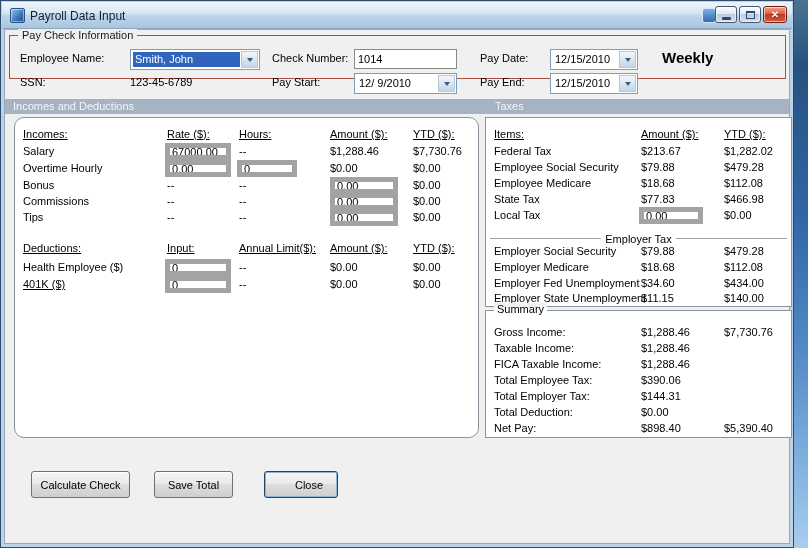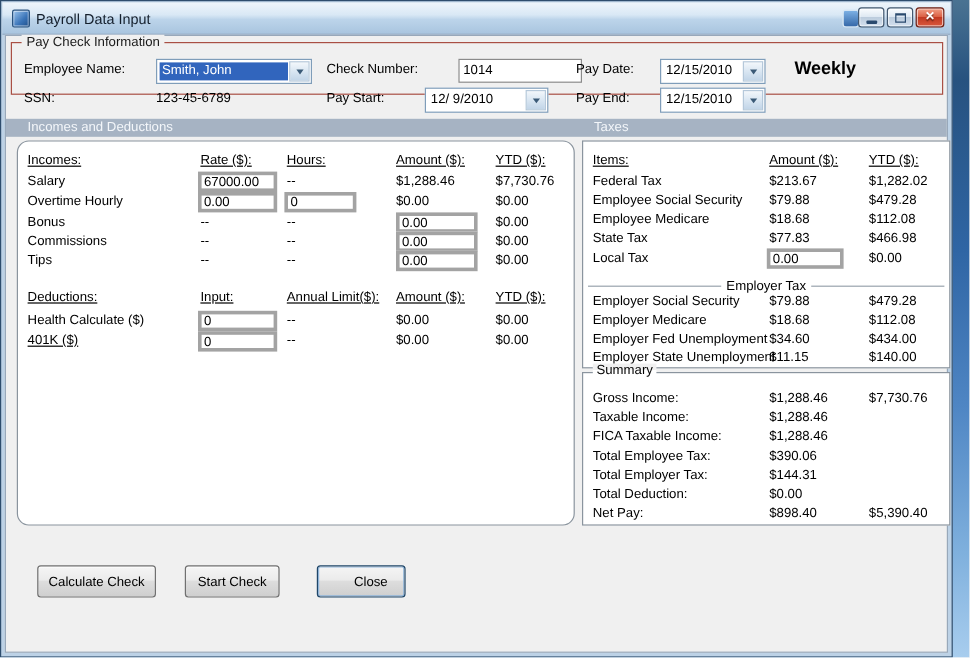--- a/index.html
+++ b/index.html
@@ -38,32 +38,32 @@
 
   .combo { position:absolute; height:21px; background:#fff; border:1px solid #7f9db9; }
   .combo-txt { position:absolute; left:2px; top:2px; bottom:2px; right:19px; font-size:11px; line-height:15px;
                padding:0 2px; color:#000; overflow:hidden; white-space:nowrap; }
   .combo.selected .combo-txt { background:#3165bd; color:#fff; }
   .combo-btn { position:absolute; top:1px; bottom:1px; right:1px; width:17px;
                background:linear-gradient(180deg,#f3f7fb,#d9e6f2 50%,#c2d5e8);
                border:1px solid #b5c8da; display:flex; align-items:center; justify-content:center; }
   .arr { width:0; height:0; border-left:3px solid transparent; border-right:3px solid transparent; border-top:4px solid #3b5a77; }
 
-  .tbox { position:absolute; background:#fff; border:1px solid #8a8a8a; font-family:inherit; font-size:11px; padding:0 3px; color:#000;margin-left:28px; }
+  .tbox { position:absolute; background:#fff; border:1px solid #8a8a8a; font-family:inherit; font-size:11px; padding:0 3px; color:#000; }
 
   .strip { position:absolute; left:4px; right:4px; top:98px; height:15px; background:#a6b3c3; }
   .strip span { position:absolute; top:1px; font-size:11px; color:#f3f6fa; white-space:nowrap; }
 
   .panel { position:absolute; background:#fff; border:1px solid #8a949e; }
   .prow { position:absolute; left:0; right:0; height:16px; }
   .prow > span { position:absolute; top:0; font-size:11px; color:#000; white-space:nowrap; }
   .c1{left:8px} .c2{left:152px} .c3{left:224px} .c4{left:315px} .c5{left:398px}
   .t1{left:8px} .t2{left:155px} .t3{left:238px}
   .u { text-decoration:underline; }
-  .gbox { position:absolute; top:-2px; height:17px; background:#fff; border:3px solid #a3a3a3;
+  .gbox { position:absolute; top:-2px; height:17px; background:#fff; border:5px solid #a3a3a3;
           font-family:inherit; font-size:11px; padding:0 2px; color:#000; }
 
   .etax { position:absolute; left:4px; right:4px; top:114px; height:13px; display:flex; align-items:center; gap:4px; }
   .etax .ln { flex:1; height:1px; background:#9aa4ad; }
   .etax .lbl { font-size:11px; color:#000; }
 
   .sum-label { position:absolute; top:-8px; left:8px; padding:0 3px; font-size:11px; color:#000;
                background:linear-gradient(180deg,#f0f0f0 45%,#ffffff 45%); }
 
   .btn { position:absolute; top:470px; height:27px; border:1px solid #707070; border-radius:3px;
@@ -135,21 +135,21 @@
       <span class="flabel" style="left:470px;top:40px;">Pay End:</span>
       <div class="combo" style="left:540px;top:37px;width:88px;">
         <span class="combo-txt">12/15/2010</span>
         <span class="combo-btn">
             <span class="arr"></span>
           </span>
       </div>
     </div>
 
     <div class="strip">
-      <span style="left:18px;text-align:center;">Incomes and Deductions</span>
+      <span style="left:8px;text-align:center;">Incomes and Deductions</span>
       <span style="left:490px;">Taxes</span>
     </div>
 
     <div class="panel" style="left:13px;top:116px;width:465px;height:321px;border-radius:10px;">
       <div class="prow" style="top:10px;">
         <span class="c1 u">Incomes:</span>
         <span class="c2 u">Rate ($):</span>
         <span class="c3 u">Hours:</span>
         <span class="c4 u">Amount ($):</span>
         <span class="c5 u">YTD ($):</span>
@@ -197,21 +197,21 @@
 
       <div class="prow" style="top:124px;">
         <span class="c1 u">Deductions:</span>
         <span class="c2 u">Input:</span>
         <span class="c3 u">Annual Limit($):</span>
         <span class="c4 u">Amount ($):</span>
         <span class="c5 u">YTD ($):</span>
       </div>
 
       <div class="prow" style="top:143px;">
-        <span class="c1">Health Calculate ($)</span>
+        <span class="c1">Health Employee ($)</span>
         <input class="gbox" style="left: 150px; width: 66px;" value="0">
         <span class="c3">--</span>
         <span class="c4">$0.00</span>
         <span class="c5">$0.00</span>
       </div>
 
       <div class="prow" style="top:160px;">
         <span class="c1 u">401K ($)</span>
         <input class="gbox" style="left: 150px; width: 66px;" value="0">
         <span class="c3">--</span>
@@ -315,17 +315,17 @@
         <span class="t3"></span>
       </div>
       <div class="prow" style="top:111px;">
         <span class="t1">Net Pay:</span>
         <span class="t2">$898.40</span>
         <span class="t3">$5,390.40</span>
       </div>
     </div>
 
     <button class="btn" style="left:30px;width:99px;">Calculate Check</button>
-    <button class="btn" style="left:153px;width:79px;">Start Check</button>
+    <button class="btn" style="left:153px;width:79px;">Save Total</button>
     <button class="btn default" style="left:263px;width:74px;padding-left:16px;">Close</button>
 
   </div>
 </div>
 
 </body></html>

